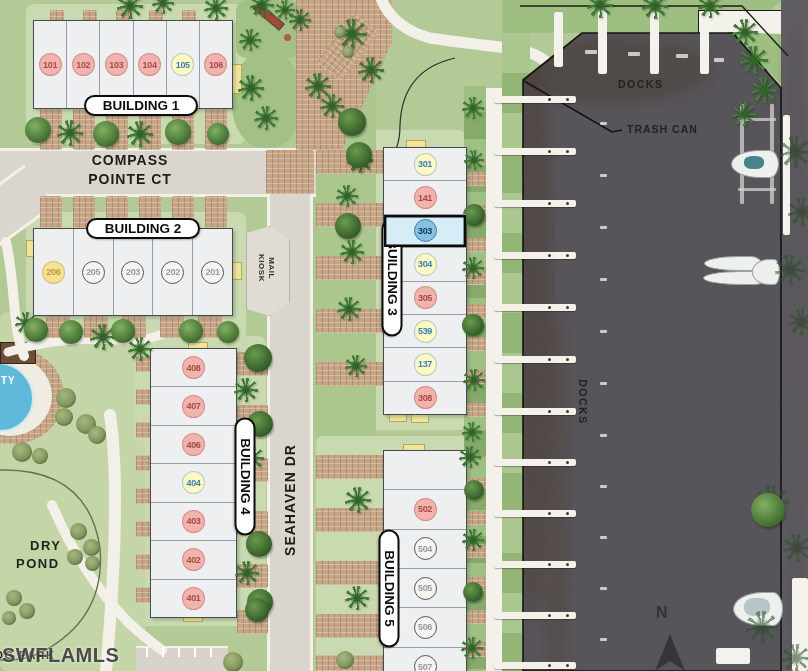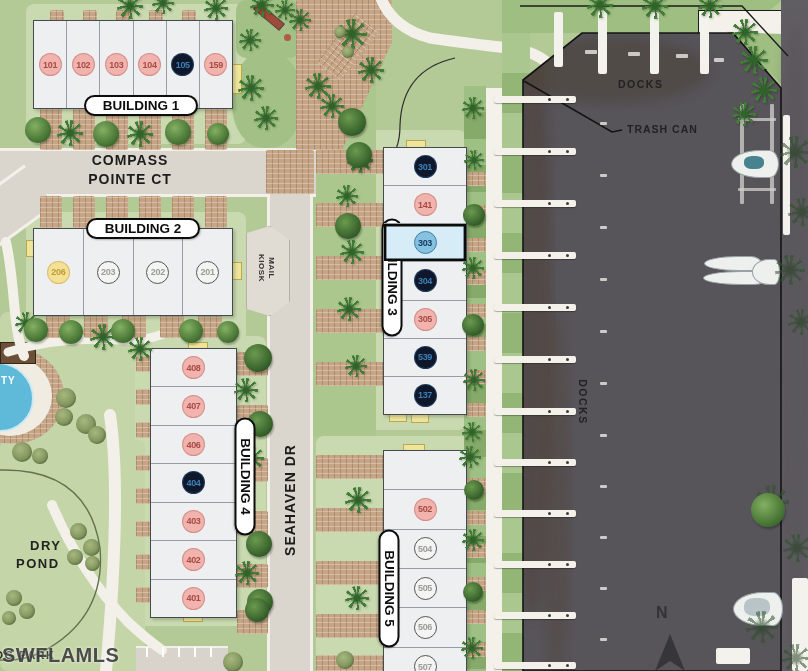--- a/index.html
+++ b/index.html
@@ -34,21 +34,21 @@
   .bldg{position:absolute;background:#edeff0;border:1.6px solid #454b4f;display:flex;
         box-shadow:2px 2px 3px rgba(40,60,30,.25)}
   .bldg.h{flex-direction:row}.bldg.v{flex-direction:column}
   .cell{flex:1;display:flex;align-items:center;justify-content:center;position:relative}
   .bldg.h .cell+.cell{border-left:1.2px solid #979da1}
   .bldg.v .cell+.cell{border-top:1.2px solid #979da1}
   .cell[data-status="selected"]{background:#d6edf8;box-shadow:inset 0 0 0 2.4px #0b0b0b;z-index:2}
   .ucirc{width:21px;height:21px;border-radius:50%;display:flex;align-items:center;justify-content:center;
          font-size:9px;font-weight:700;letter-spacing:-.3px}
   .ucirc[data-status="pink"]{background:#f0b3ad;color:#a84b44;border:1px solid rgba(170,75,68,.35)}
-  .ucirc[data-status="blue"]{background:#0f172a;color:#3c7fb8;border:1px solid rgba(60,127,184,.35)}
+  .ucirc[data-status="blue"]{background:#fef9c3;color:#3c7fb8;border:1px solid rgba(60,127,184,.35)}
   .ucirc[data-status="sold"]{background:#f4f4f2;color:#9b9b9b;border:1.4px solid #555}
   .ucirc[data-status="yellow"]{background:#f4e196;color:#bf9a3e;border:1px solid rgba(190,150,60,.45)}
   .ucirc[data-status="selected"]{background:#85c1e1;color:#10395f;border:1px solid #477ba0}
   .pill{position:absolute;background:#fff;border:2px solid #0d0d0d;border-radius:14px;padding:1px 9px;
         font-size:13.5px;font-weight:700;white-space:nowrap;color:#0d0d0d;text-align:center;
         box-shadow:1px 1px 2px rgba(0,0,0,.25)}
   .rot90{transform:rotate(90deg);transform-origin:center}
   .rotN90{transform:rotate(-90deg);transform-origin:center}
   .streetlbl{position:absolute;font-weight:700;color:#1c1c1c;letter-spacing:1px;font-size:14px;
              white-space:nowrap;text-align:center}
@@ -325,29 +325,32 @@
     <div class="cell" data-status="pink">
         <span class="ucirc" data-status="pink">103</span>
       </div>
     <div class="cell" data-status="pink">
         <span class="ucirc" data-status="pink">104</span>
       </div>
     <div class="cell" data-status="blue">
         <span class="ucirc" data-status="blue">105</span>
       </div>
     <div class="cell" data-status="pink">
-        <span class="ucirc" data-status="pink">159</span>
+        <span class="ucirc" data-status="pink">106</span>
       </div>
   </div>
 
   <div class="bldg h" style="left:33px;top:228px;width:198px;height:86px">
     <div class="cell" data-status="yellow">
         <span class="ucirc" data-status="yellow">206</span>
       </div>
     <div class="cell" data-status="sold">
+        <span class="ucirc" data-status="sold">205</span>
+      </div>
+    <div class="cell" data-status="sold">
         <span class="ucirc" data-status="sold">203</span>
       </div>
     <div class="cell" data-status="sold">
         <span class="ucirc" data-status="sold">202</span>
       </div>
     <div class="cell" data-status="sold">
         <span class="ucirc" data-status="sold">201</span>
       </div>
   </div>
 
@@ -367,20 +370,23 @@
         <span class="ucirc" data-status="blue">304</span>
       </div>
     <div class="cell" data-status="pink">
         <span class="ucirc" data-status="pink">305</span>
       </div>
     <div class="cell" data-status="blue">
         <span class="ucirc" data-status="blue">539</span>
       </div>
     <div class="cell" data-status="blue">
         <span class="ucirc" data-status="blue">137</span>
+      </div>
+    <div class="cell" data-status="pink">
+        <span class="ucirc" data-status="pink">308</span>
       </div>
   </div>
 
   <div class="bldg v" style="left:150px;top:348px;width:85px;height:268px">
     <div class="cell" data-status="pink">
         <span class="ucirc" data-status="pink">408</span>
       </div>
     <div class="cell" data-status="pink">
         <span class="ucirc" data-status="pink">407</span>
       </div>

